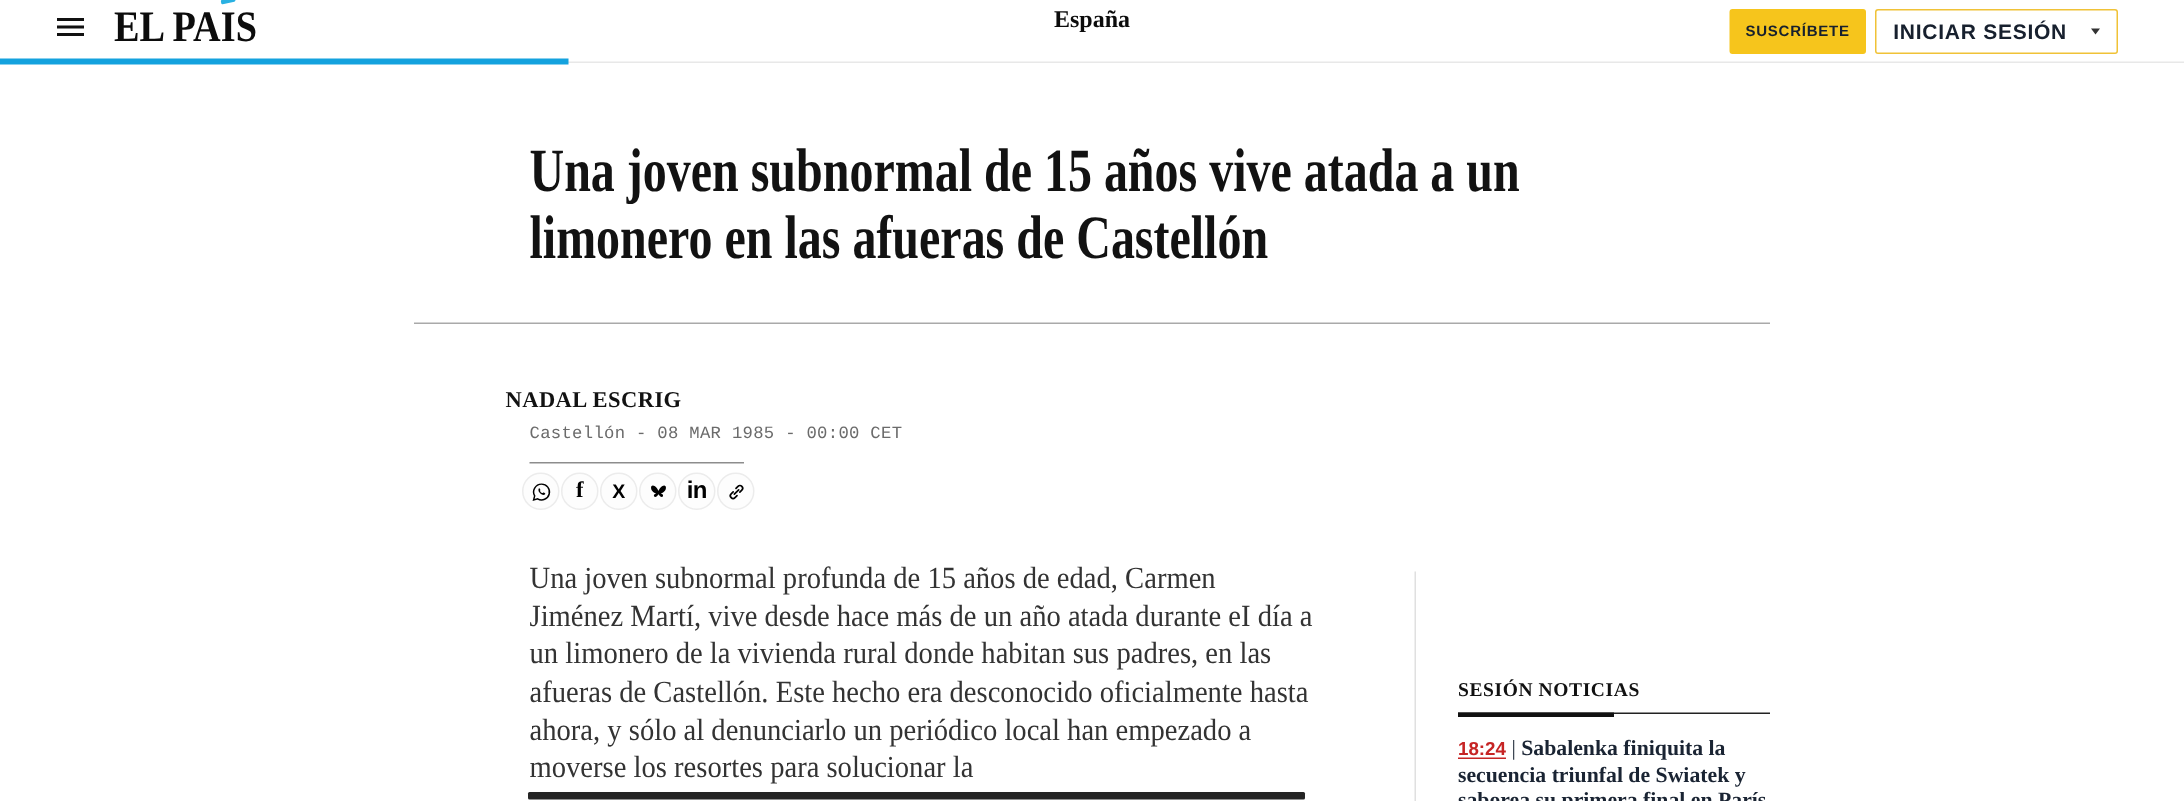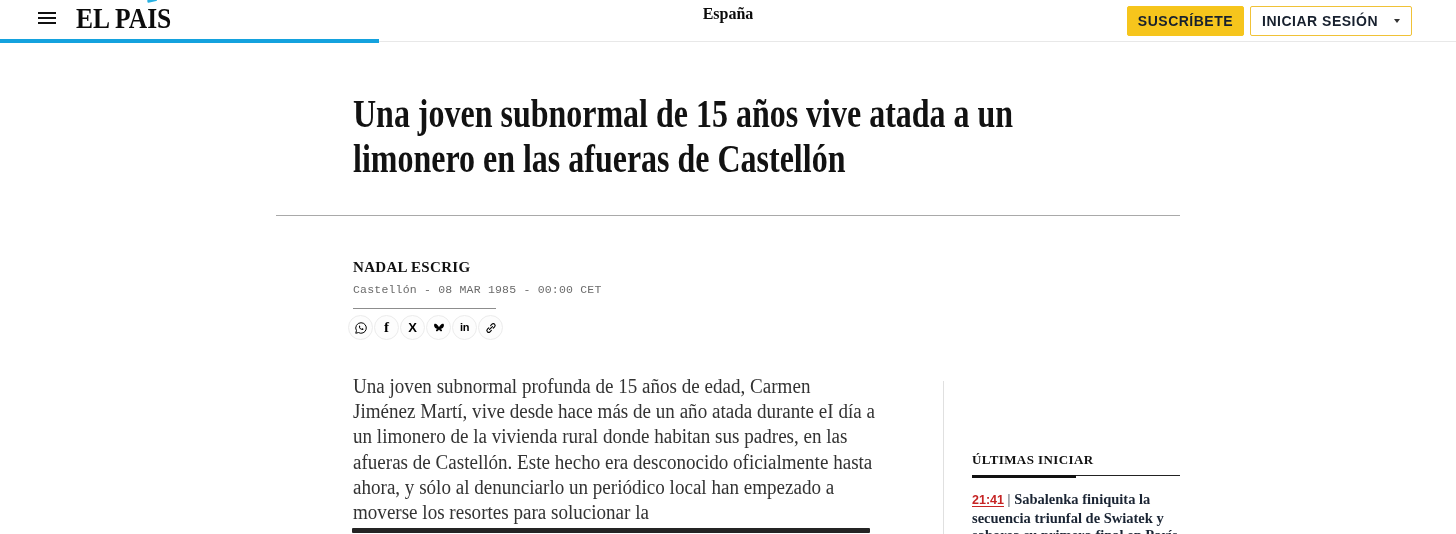--- a/index.html
+++ b/index.html
@@ -26,21 +26,21 @@
     position:absolute; left:0px; top:-3px; width:11px; height:3px;
     background:#29b1e2; transform:rotate(-11deg); border-radius:1px;
   }
   .section-title {
     position:absolute; left:0; right:0; top:5px; text-align:center;
     font-size:16px; font-weight:bold; color:#0c0c0c; cursor:pointer;
   }
   .hdr-actions { position:absolute; right:44px; top:6px; display:flex; gap:6px; }
   .btn-sub {
     background:#f6c51c; color:#17202e; border:1px solid #f6c51c; border-radius:2px;
-    font-family:"Liberation Sans", sans-serif; font-size:14px; font-weight:bold;
+    font-family:"Liberation Sans", sans-serif; font-size:10px; font-weight:bold;
     letter-spacing:.5px; padding:6px 10px; cursor:pointer;
   }
   .btn-login {
     background:#fff; color:#17202e; border:1px solid #f0c237; border-radius:2px;
     font-family:"Liberation Sans", sans-serif; font-size:14px; font-weight:bold;
     letter-spacing:.5px; padding:6px 11px; cursor:pointer;
     display:flex; align-items:center; gap:16px;
   }
   .caret-down {
     width:0; height:0; border-left:3.5px solid transparent; border-right:3.5px solid transparent;
@@ -50,38 +50,38 @@
 
   
   .headline {
     position:absolute; left:353px; top:91px; width:935px;
     font-size:41px; line-height:45px; font-weight:bold; color:#121212;
     transform:scaleX(0.78); transform-origin:left top; letter-spacing:0px;
   }
   .rule-wide { position:absolute; left:276px; top:215px; width:904px; height:0; border-top:1px solid #a9a9a9; }
 
   .author {
-    position:absolute; left:353px; top:259px;
+    position:absolute; left:337px; top:259px;
     font-size:15px; font-weight:bold; letter-spacing:.3px; color:#121212; cursor:pointer;
   }
   .meta {
     position:absolute; left:353px; top:283px;
     font-family:Liberation Mono, monospace; font-size:11.5px; color:#6b6b6b; letter-spacing:.2px;
   }
   .rule-byline { position:absolute; left:353px; top:308px; width:143px; height:0; border-top:1px solid #8d8d8d; }
 
   .share-row { position:absolute; left:348px; top:315px; display:flex; gap:1px; }
   .share-btn {
     width:25px; height:25px; border-radius:50%; background:#fdfdfd; border:1px solid #ececec;
     display:flex; align-items:center; justify-content:center; cursor:pointer; color:#000;
   }
   .share-btn svg { display:block; }
   .glyph-f { font-family:"Liberation Serif", serif; font-weight:bold; font-size:15px; line-height:1; }
   .glyph-x { font-family:"Liberation Sans", sans-serif; font-weight:bold; font-size:13px; line-height:1; }
-  .glyph-in { font-family:"Liberation Sans", sans-serif; font-weight:bold; font-size:11px; line-height:1; letter-spacing:-0.5px; }
+  .glyph-in { font-family:"Liberation Sans", sans-serif; font-weight:bold; font-size:16px; line-height:1; letter-spacing:-0.5px; }
 
   .body-text {
     position:absolute; left:353px; top:374px; width:562px;
     font-size:20.5px; line-height:25.2px; color:#333;
     transform:scaleX(0.93); transform-origin:left top;
   }
   .clipped-line { position:absolute; left:352px; top:528px; width:518px; height:5px; background:#242424; border-radius:1px; }
 
   
   .v-divider { position:absolute; left:943px; top:381px; width:1px; height:153px; background:#e0e0e0; }
@@ -155,25 +155,25 @@
         <path d="M15.8 12.2l2.3-2.3a3.1 3.1 0 0 0-4.4-4.4l-2.3 2.3"></path>
       </svg>
     </div>
   </div>
 
   <p class="body-text">Una joven subnormal profunda de 15 años de edad, Carmen Jiménez Martí, vive desde hace más de un año atada durante eI día a un limonero de la vivienda rural donde habitan sus padres, en las afueras de Castellón. Este hecho era desconocido oficialmente hasta ahora, y sólo al denunciarlo un periódico local han empezado a moverse los resortes para solucionar la</p>
   <div class="clipped-line"></div>
 
   <div class="v-divider"></div>
   <div class="sidebar">
-    <div class="sb-heading">ÚLTIMAS INICIAR</div>
+    <div class="sb-heading">SESIÓN NOTICIAS</div>
     <div class="sb-rule">
       <span class="thin"></span>
         <span class="thick"></span>
     </div>
     <div class="sb-item">
-      <span class="sb-time">21:41</span>
+      <span class="sb-time">18:24</span>
       <span class="sb-sep">|</span>
       <span>Sabalenka finiquita la secuencia triunfal de Swiatek y saborea su primera final en París</span>
     </div>
   </div>
 
 </div>
 
 </body></html>

